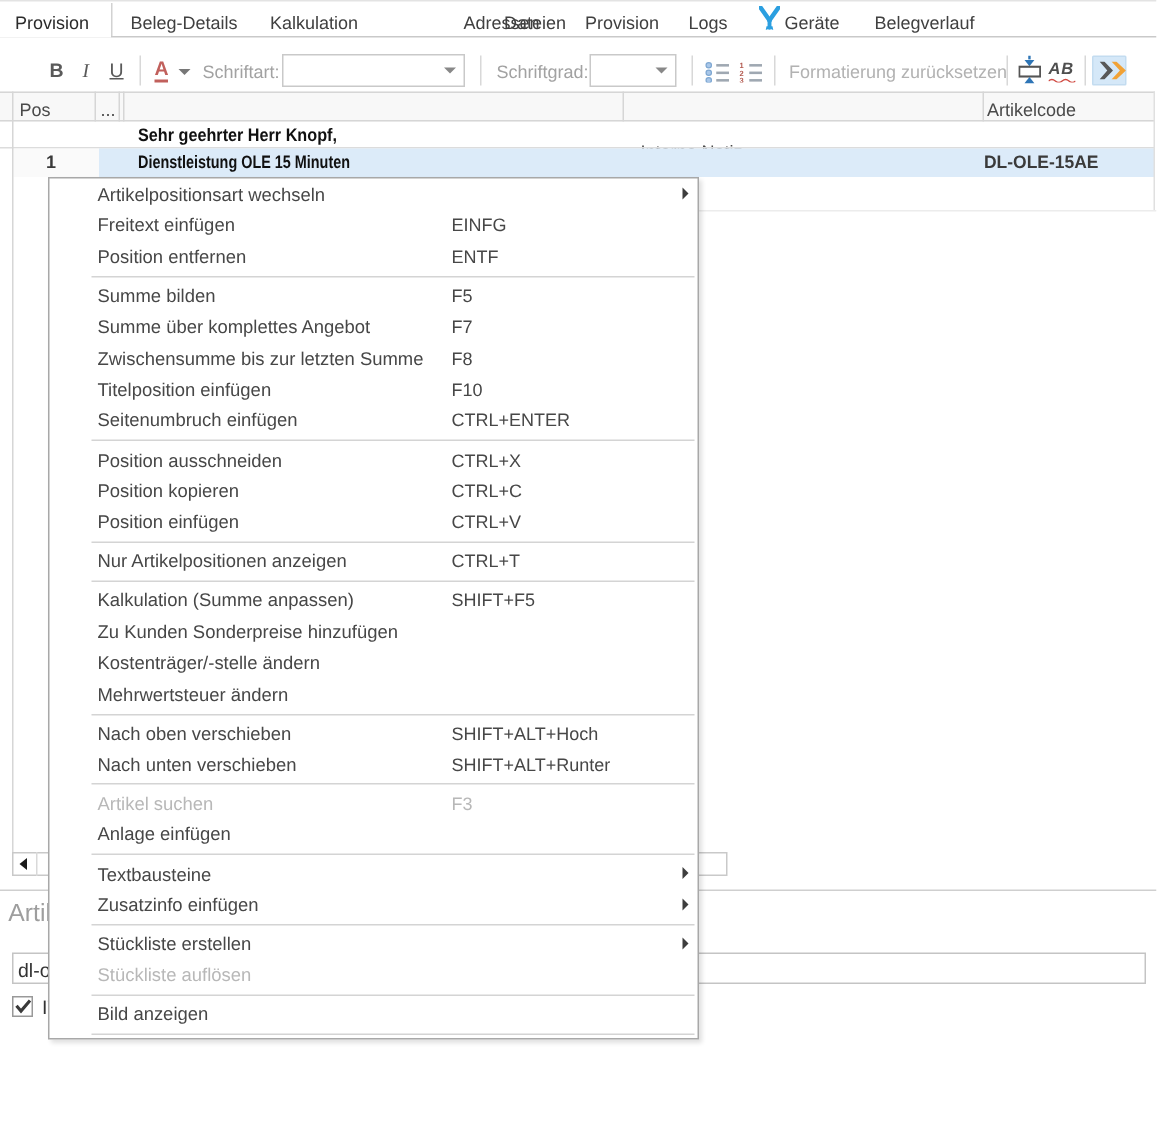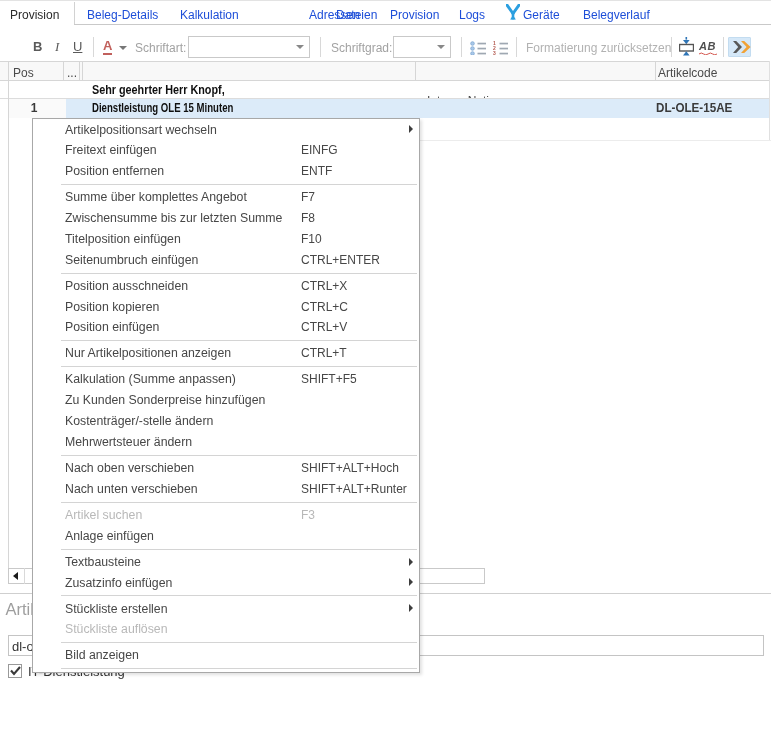--- a/index.html
+++ b/index.html
@@ -1,29 +1,29 @@
 <!DOCTYPE html>
 <html><head>
 <meta charset="utf-8">
 <style>
 * { margin:0; padding:0; box-sizing:border-box; }
 html,body { width:771px; height:747px; background:#fff; font-family:"Liberation Sans", sans-serif; overflow:hidden; position:relative; }
 .abs { position:absolute; }
 
-.tablbl { position:absolute; top:8px; font-size:12px; color:#1d4ed8; white-space:nowrap; }
+.tablbl { position:absolute; top:8px; font-size:12px; color:#404040; white-space:nowrap; }
 
 .tbsep { position:absolute; top:37px; height:20px; width:1px; background:#d8d8d8; }
 .combo { position:absolute; top:36px; height:22px; background:#fff; border:1px solid #c9c9c9; }
 .combo .arr { position:absolute; right:5px; top:8px; width:0; height:0; border-left:4px solid transparent; border-right:4px solid transparent; border-top:4px solid #888; }
 
 .hdrlbl { position:absolute; top:66px; font-size:12px; color:#4a4a4a; }
 .vline { position:absolute; width:1px; background:#d6d6d6; }
 .hline { position:absolute; height:1px; background:#d6d6d6; }
 
-#menu { position:absolute; left:32px; top:118px; width:388px; background:#fff; border:1px solid #a8a8a8; box-shadow:2px 2px 3px rgba(0,0,0,0.12); padding-top:0.6px; padding-bottom:0; }
+#menu { position:absolute; left:32px; top:118px; width:434px; background:#fff; border:1px solid #a8a8a8; box-shadow:2px 2px 3px rgba(0,0,0,0.12); padding-top:0.6px; padding-bottom:0; }
 #menu .mi { position:relative; height:20.8px; line-height:20.8px; font-size:12.3px; color:#474747; padding-left:32px; white-space:nowrap; }
 #menu .mi .sc { position:absolute; left:268px; top:0; font-size:12px; }
 #menu .mi.dis { color:#b8b8b8; }
 #menu .mi .sub { position:absolute; right:6px; top:5.8px; width:0; height:0; border-top:4px solid transparent; border-bottom:4px solid transparent; border-left:4px solid #3d3d3d; }
 #menu .msep { height:1px; background:#d4d4d4; margin:2.15px 2px 2.15px 28px; }
 </style>
 </head>
 <body>
 
 <div class="abs" style="left:0;top:0;width:771px;height:1px;background:#e3e3e3;"></div>
@@ -143,20 +143,21 @@
 <svg class="abs" style="left:10px;top:666px;" width="11" height="10" viewBox="0 0 11 10">
     <path d="M1 4.5 L4 8 L10 1" stroke="#3a3a3a" stroke-width="2.1" fill="none"></path>
   </svg>
 <div class="abs" style="left:28px;top:664px;font-size:13px;color:#333;">IT-Dienstleistung</div>
 
 <div id="menu">
   <div class="mi">Artikelpositionsart wechseln<span class="sub"></span></div>
   <div class="mi">Freitext einfügen<span class="sc">EINFG</span></div>
   <div class="mi">Position entfernen<span class="sc">ENTF</span></div>
   <div class="msep"></div>
+  <div class="mi">Summe bilden<span class="sc">F5</span></div>
   <div class="mi">Summe über komplettes Angebot<span class="sc">F7</span></div>
   <div class="mi">Zwischensumme bis zur letzten Summe<span class="sc">F8</span></div>
   <div class="mi">Titelposition einfügen<span class="sc">F10</span></div>
   <div class="mi">Seitenumbruch einfügen<span class="sc">CTRL+ENTER</span></div>
   <div class="msep"></div>
   <div class="mi">Position ausschneiden<span class="sc">CTRL+X</span></div>
   <div class="mi">Position kopieren<span class="sc">CTRL+C</span></div>
   <div class="mi">Position einfügen<span class="sc">CTRL+V</span></div>
   <div class="msep"></div>
   <div class="mi">Nur Artikelpositionen anzeigen<span class="sc">CTRL+T</span></div>

